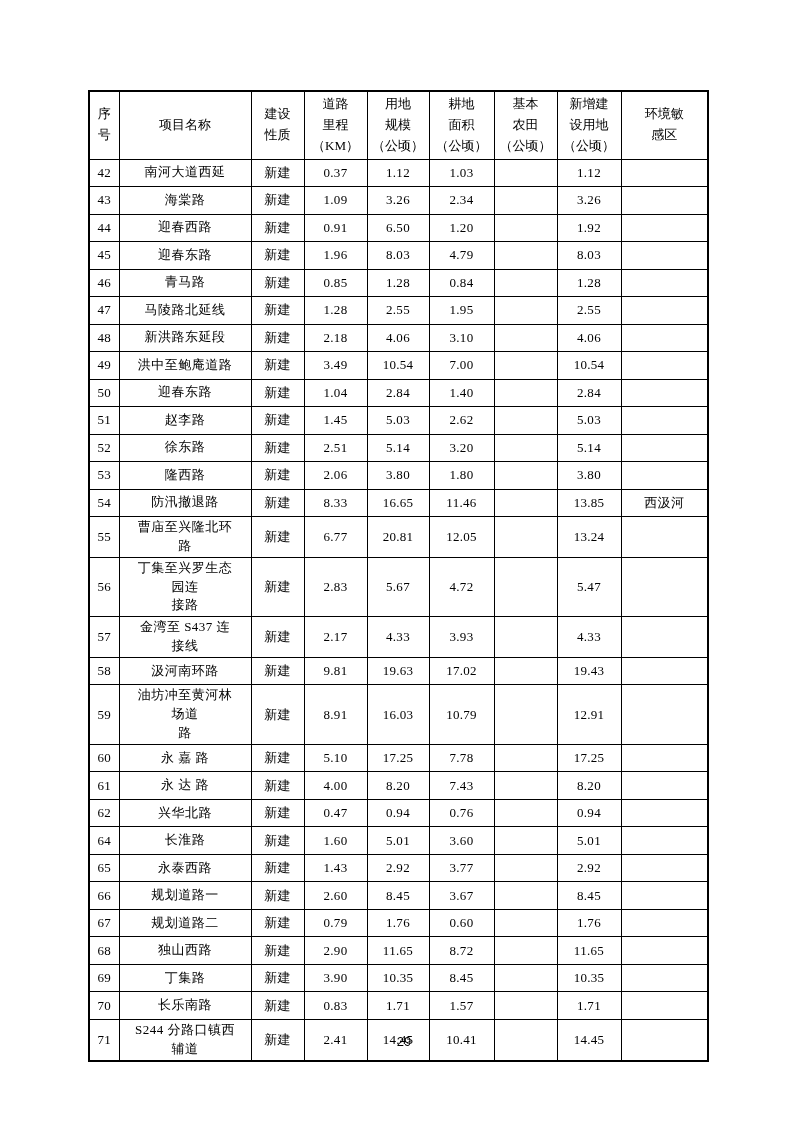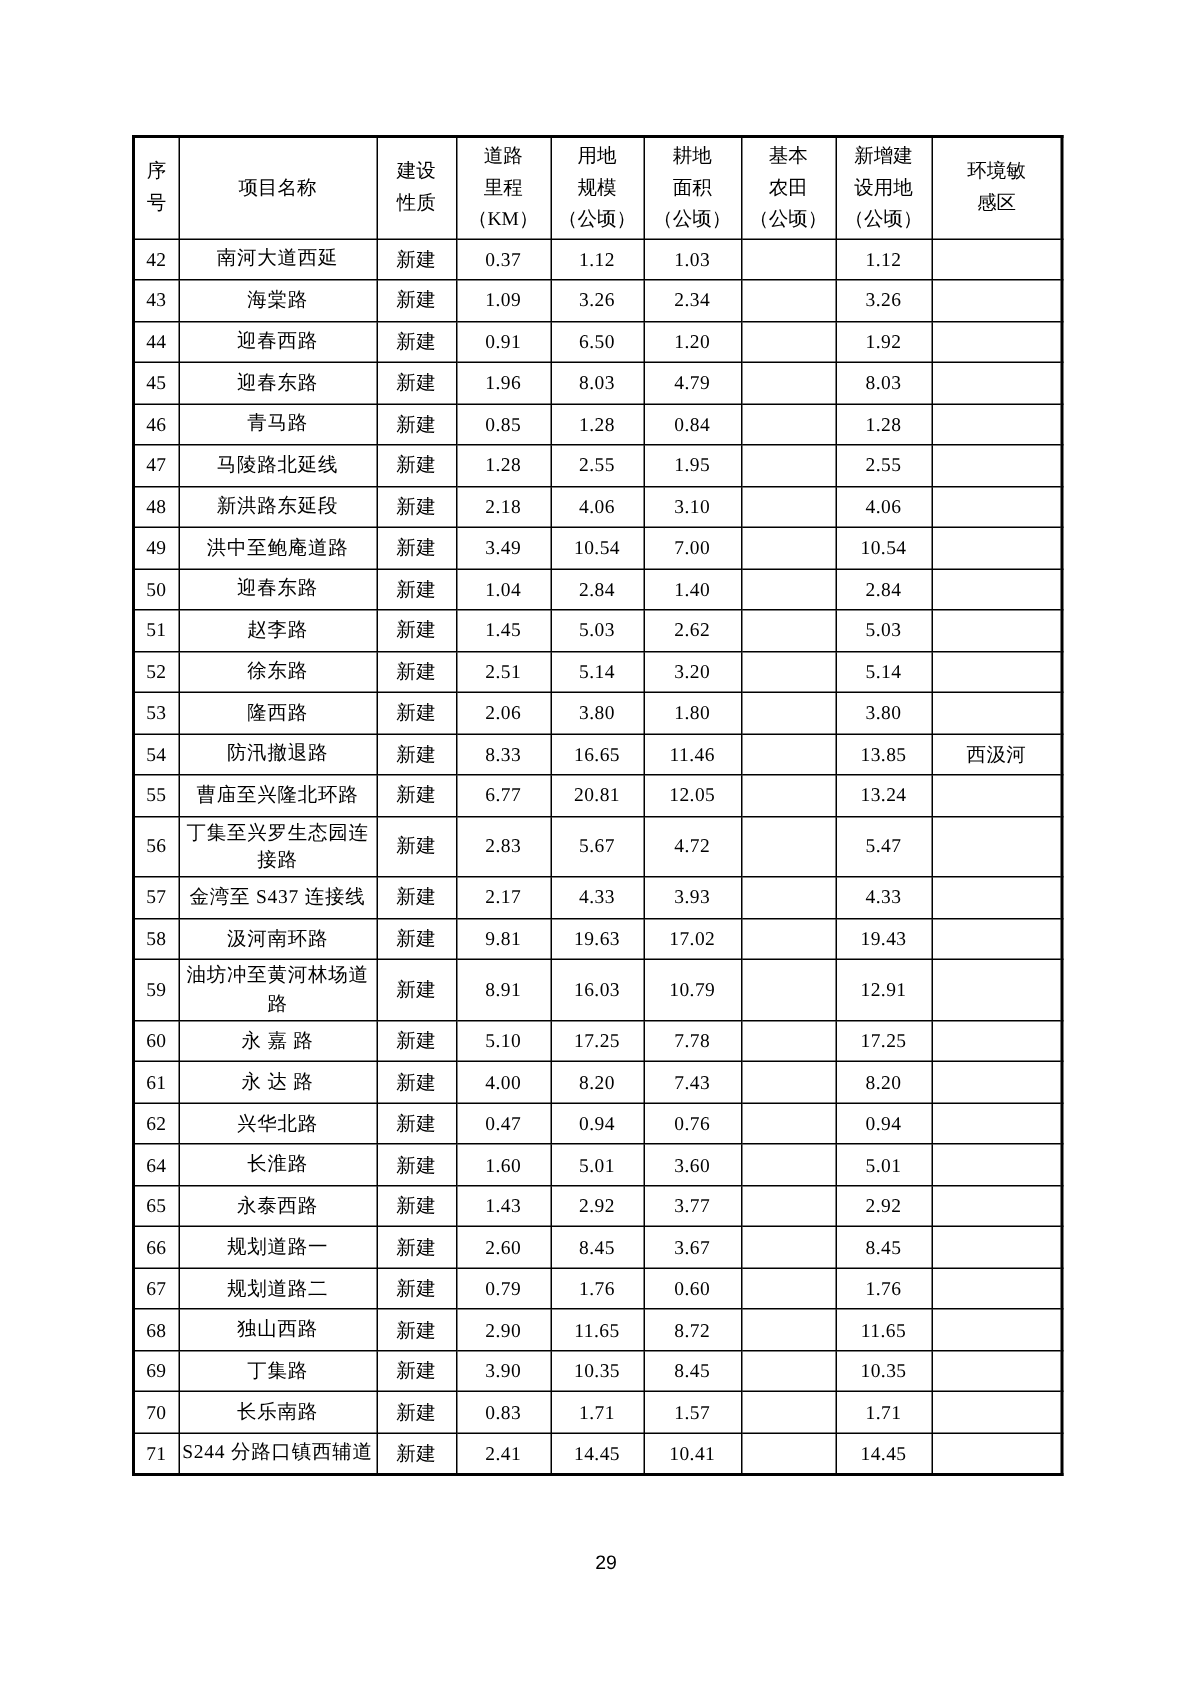--- a/index.html
+++ b/index.html
@@ -46,21 +46,21 @@
   }
   .doc-table tbody td{
     height:27.5px;
     padding:1px 2px;
     letter-spacing:0.3px;
   }
   .doc-table tbody td.col-name{
     white-space:pre-line;
     line-height:1.45;
     letter-spacing:0.5px;
-    padding:1px 0;
+    padding:1px 14px;
   }
   .doc-table tbody td.col-index,
   .doc-table tbody td.col-mileage,
   .doc-table tbody td.col-land_scale,
   .doc-table tbody td.col-farmland,
   .doc-table tbody td.col-basic_farmland,
   .doc-table tbody td.col-new_land{
     font-family:"Liberation Serif","DejaVu Serif",serif;
   }
   .page-number{

